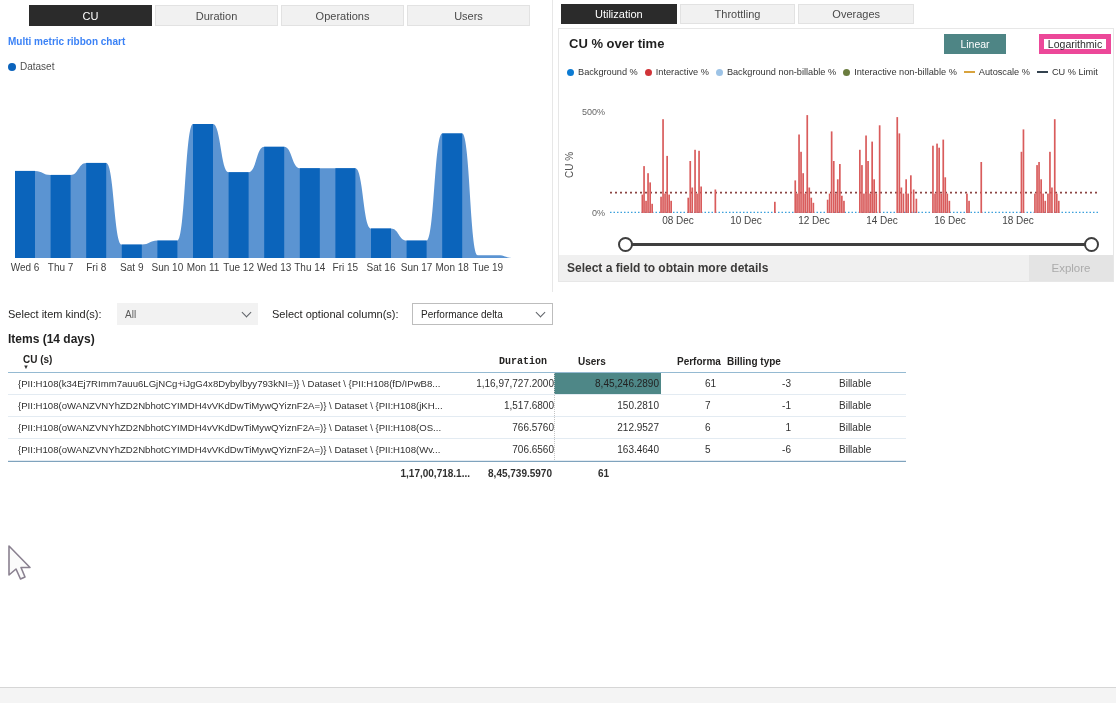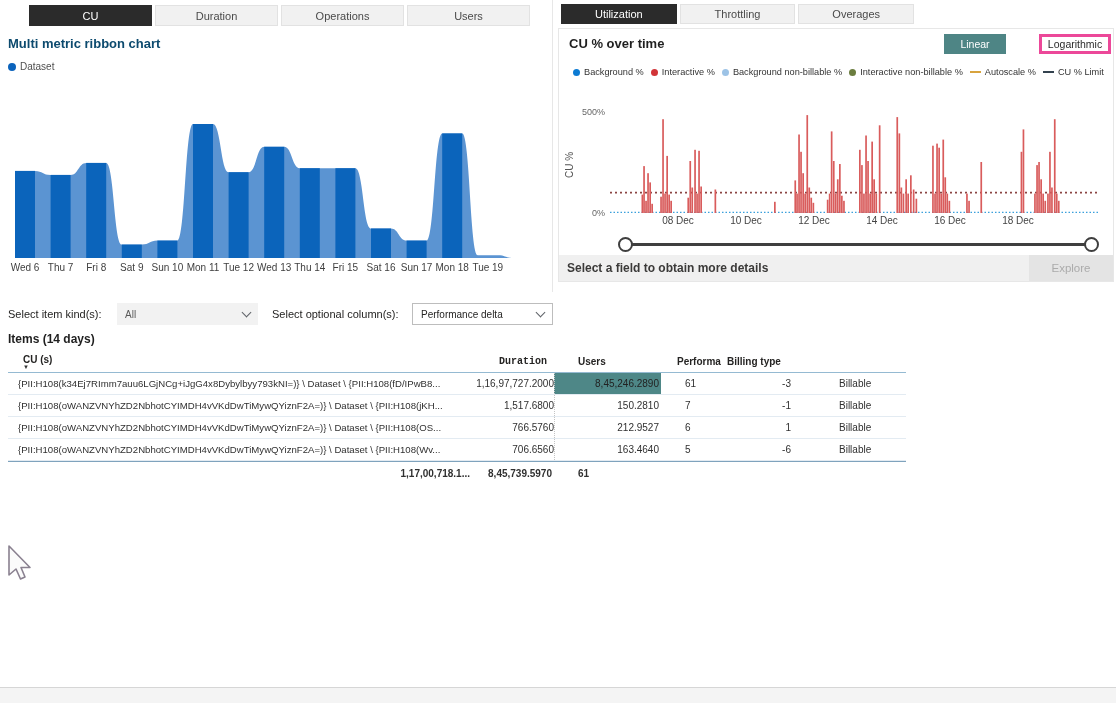--- a/index.html
+++ b/index.html
@@ -3,38 +3,38 @@
 <meta charset="utf-8">
 <style>
   html,body{margin:0;padding:0;background:#fff;}
   .page{position:relative;width:1116px;height:703px;background:#fff;overflow:hidden;
         font-family:"Liberation Sans",sans-serif;color:#252423;}
   
   .tab-bar{position:absolute;display:flex;gap:3px;height:21px;}
   .tab{flex:1;background:#f1f1f1;border:1px solid #e2e2e2;color:#4a4a4a;font-size:11px;
        display:flex;align-items:center;justify-content:center;cursor:pointer;box-sizing:border-box;}
   .tab.selected{background:#2b2b2b;border-color:#2b2b2b;color:#fff;}
-  .sec-title{position:absolute;font-size:13px;font-weight:bold;color:#0c4a6e;}
+  .sec-title{position:absolute;font-size:10px;font-weight:bold;color:#3b82f6;}
   
   .legend{position:absolute;display:flex;align-items:center;gap:14px;font-size:10px;color:#4f4f4f;white-space:nowrap;}
-  .legend.sm{gap:7px;font-size:9.2px;color:#333;margin-left:6px;}
+  .legend.sm{gap:7px;font-size:9.2px;color:#333;}
   .legend-item{display:flex;align-items:center;gap:4px;cursor:pointer;}
   .dot{width:8px;height:8px;border-radius:50%;flex:0 0 auto;}
   .legend.sm .dot{width:7px;height:7px;}
   .lseg{width:11px;height:2.5px;flex:0 0 auto;}
   .v-divider{position:absolute;left:552px;top:0;width:1px;height:292px;background:#e7e7e7;}
   
   .card{position:absolute;left:558px;top:28px;width:556px;height:254px;border:1px solid #e7e7e7;
         box-sizing:border-box;background:#fff;}
   .card-title{position:absolute;left:10px;top:7px;font-size:13px;font-weight:bold;color:#1f1f1f;}
   .toggle{position:absolute;right:2px;top:5px;display:flex;gap:33px;}
   .scale-btn{height:20px;font-size:10.5px;display:flex;align-items:center;justify-content:center;
              cursor:pointer;box-sizing:border-box;}
   .scale-btn.selected{background:#4E8585;color:#fff;width:62px;}
-  .scale-btn.unselected{background:#fff;border:3px solid #ec4899;color:#2b2b2b;width:72px;}
+  .scale-btn.unselected{background:#fff;border:5px solid #ec4899;color:#2b2b2b;width:72px;}
   .slider{position:absolute;left:59px;top:206px;width:481px;height:18px;}
   .track{position:absolute;left:8px;right:8px;top:8px;height:3px;background:#3f3f3f;border-radius:2px;cursor:pointer;}
   .handle{position:absolute;top:2px;width:15px;height:15px;border:2.5px solid #3f3f3f;border-radius:50%;
           background:#fff;box-sizing:border-box;cursor:grab;}
   .card-footer{position:absolute;left:0;right:0;bottom:0;height:26px;background:#f0f0f0;display:flex;align-items:center;}
   .hint{margin-left:8px;font-size:12px;font-weight:600;color:#3b3a39;text-align:right;}
   .explore{position:absolute;right:0;top:0;bottom:0;width:84px;background:#e4e4e4;color:#ababab;
            font-size:11.5px;display:flex;align-items:center;justify-content:center;cursor:default;}
   
   .flabel{position:absolute;font-size:11px;color:#252423;}
@@ -47,21 +47,21 @@
   
   .tbl{position:absolute;left:8px;top:350px;width:898px;font-size:10px;color:#303030;}
   .trow{display:grid;grid-template-columns:462px 84px 107px 60px 112px 73px;height:21px;
         border-bottom:1px solid #e3ebf2;}
   .thead{height:22px;border-bottom:1px solid #95bad2;color:#252423;font-weight:bold;font-size:10px;}
   .ttotal{height:23px;border-top:1.5px solid #7fa3bd;border-bottom:none;font-weight:bold;}
   .cell{height:100%;display:flex;align-items:center;box-sizing:border-box;overflow:hidden;white-space:nowrap;}
   .c1{padding-left:10px;font-size:9.6px;}
   .c2{justify-content:flex-end;}
   .c3{justify-content:flex-end;padding-right:2px;border-left:1px dotted #c4c4c4;}
-  .c4{padding-left:24px;}
+  .c4{padding-left:44px;}
   .c5{justify-content:flex-end;padding-right:42px;}
   .c6{padding-left:6px;}
   .thead .c1{font-size:10px;}
   .thead .c2{justify-content:flex-start;padding-left:15px;}
   .thead .c3{justify-content:flex-start;padding-left:29px;border-left:none;font-family:Liberation Mono, monospace;}
   .thead .c4{padding-left:24px;}
   .thead .c5{justify-content:flex-start;padding-left:16px;padding-right:0;}
   .ttotal .c3{border-left:none;}
   .hl{background:#4E8787;color:#222;}
   .sortwrap{display:block;line-height:11px;padding-top:2px;}

